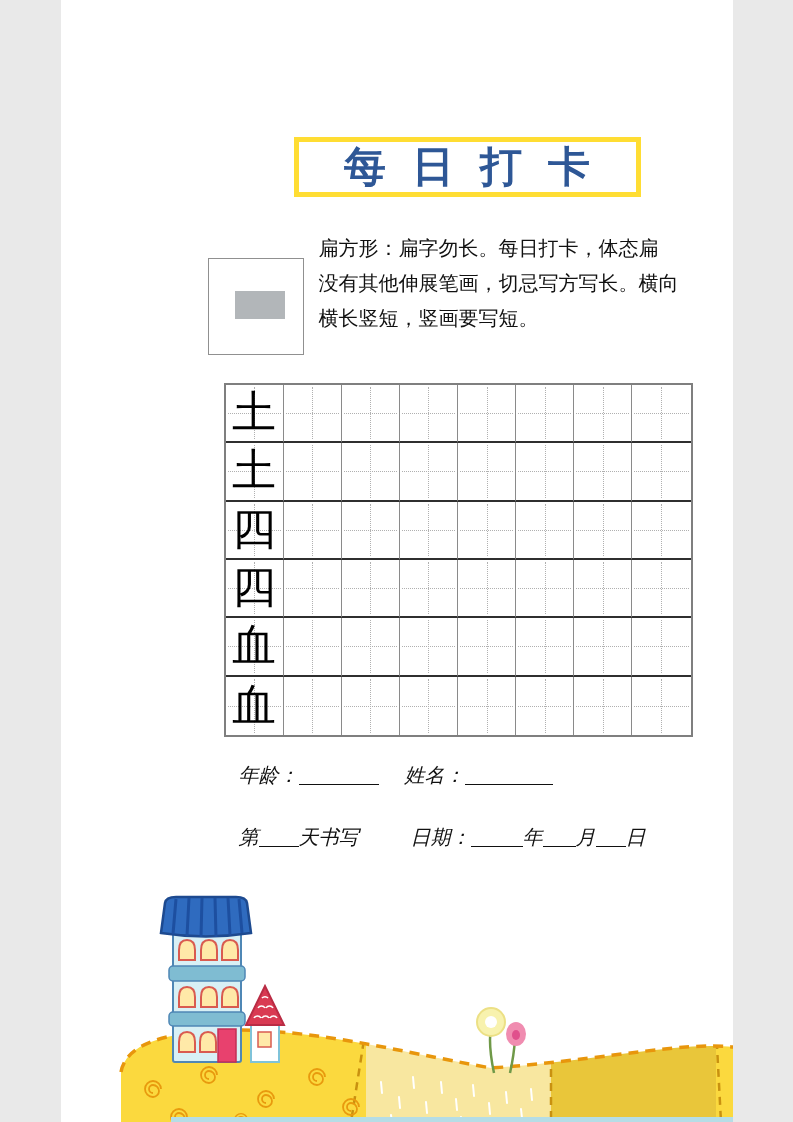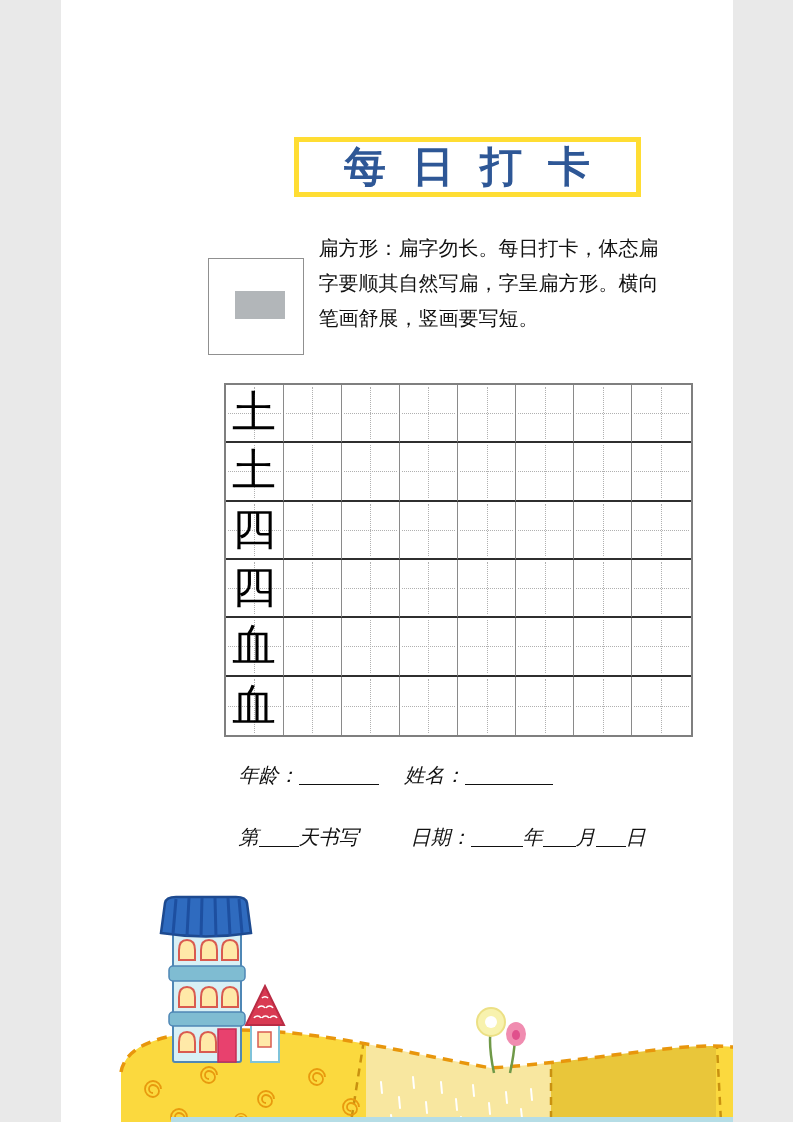--- a/index.html
+++ b/index.html
@@ -89,22 +89,22 @@
   <div class="title-box">
     <span class="title-text">每日打卡</span>
   </div>
 
   <div class="demo-box">
     <div class="demo-rect"></div>
   </div>
 
   <div class="intro">
     <div>扁方形：扁字勿长。每日打卡，体态扁</div>
-    <div>字要顺其自然写扁，字呈扁方形。横向</div>
-    <div>笔画舒展，竖画要写短。</div>
+    <div>没有其他伸展笔画，切忌写方写长。横向</div>
+    <div>横长竖短，竖画要写短。</div>
   </div>
 
   <div class="practice-grid">
       <div class="cell">
         <span class="hanzi">土</span>
       </div>
       <div class="cell"></div>
       <div class="cell"></div>
       <div class="cell"></div>
       <div class="cell"></div>

